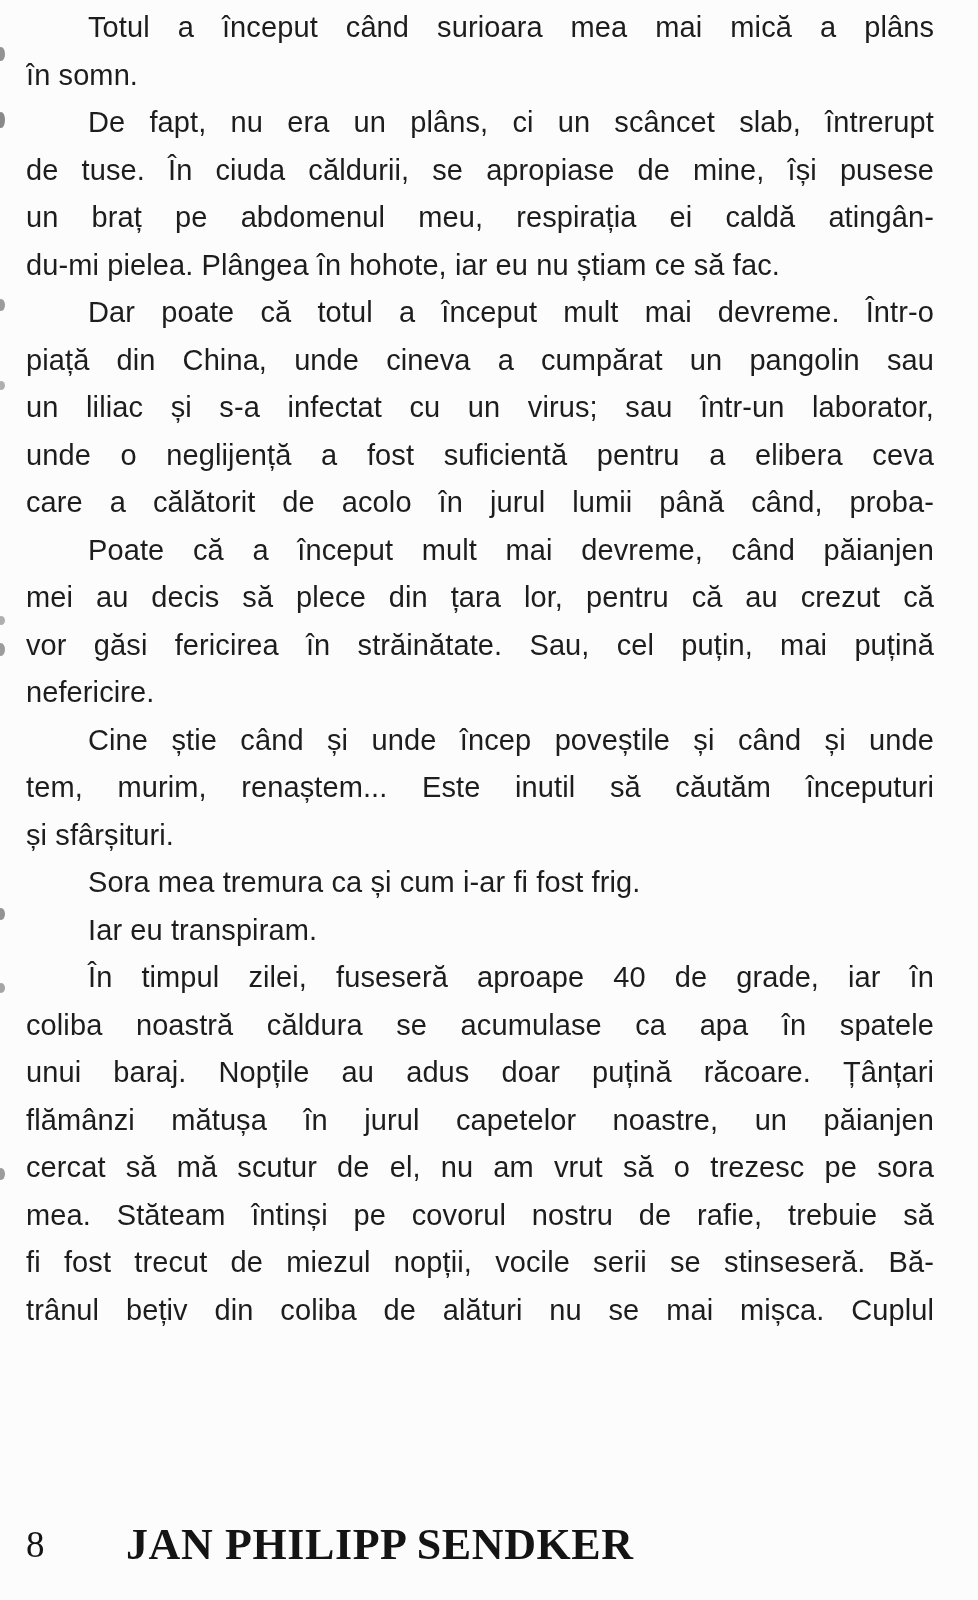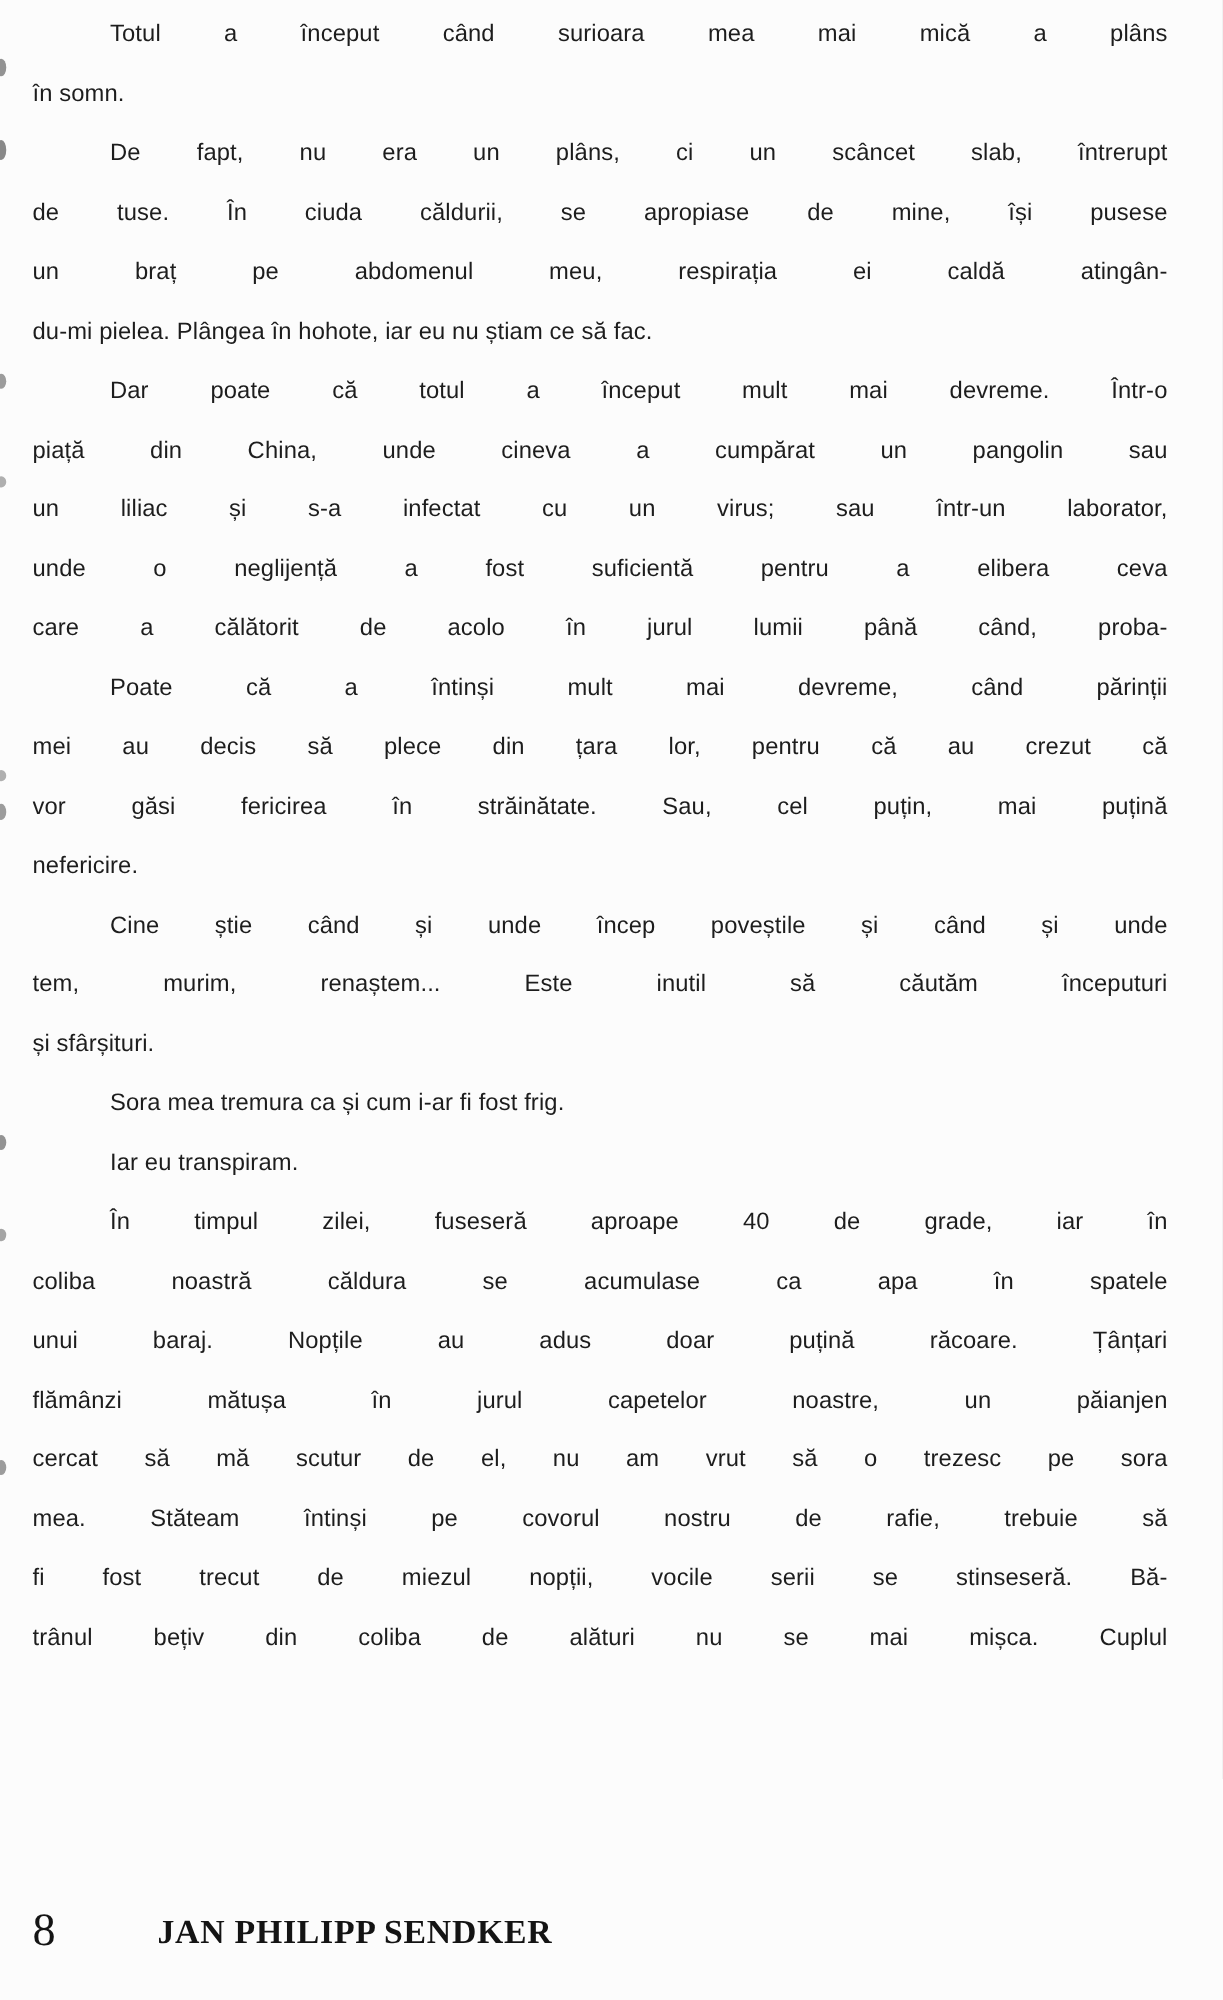--- a/index.html
+++ b/index.html
@@ -14,21 +14,21 @@
     background: #fcfcfc;
     overflow: hidden;
     font-family: "Liberation Sans", sans-serif;
     color: #1d1d1d;
   }
   .text-block {
     position: absolute;
     left: 26px;
     top: 4px;
     width: 908px;
-    font-size: 19px;
+    font-size: 29px;
     line-height: 47.5px;
     letter-spacing: 0.1px;
   }
   .line {
     height: 47.5px;
     overflow: hidden;
   }
   .line.indent {
     text-indent: 62px;
   }
@@ -49,21 +49,21 @@
     position: absolute;
     left: 0;
     top: 0;
     font-size: 37px;
     line-height: 44px;
   }
   .running-title {
     position: absolute;
     left: 100px;
     top: 0;
-    font-size: 27px;
+    font-size: 44px;
     line-height: 44px;
     font-weight: 700;
     letter-spacing: 0.6px;
   }
   
   .artifact {
     position: absolute;
     left: -3px;
     width: 8px;
     background: #3c3c3c;
@@ -81,21 +81,21 @@
       <div class="line">în somn.</div>
       <div class="line indent justify">De fapt, nu era un plâns, ci un scâncet slab, întrerupt</div>
       <div class="line justify">de tuse. În ciuda căldurii, se apropiase de mine, își pusese</div>
       <div class="line justify">un braț pe abdomenul meu, respirația ei caldă atingân-</div>
       <div class="line">du-mi pielea. Plângea în hohote, iar eu nu știam ce să fac.</div>
       <div class="line indent justify">Dar poate că totul a început mult mai devreme. Într-o</div>
       <div class="line justify">piață din China, unde cineva a cumpărat un pangolin sau</div>
       <div class="line justify">un liliac și s-a infectat cu un virus; sau într-un laborator,</div>
       <div class="line justify">unde o neglijență a fost suficientă pentru a elibera ceva</div>
       <div class="line justify">care a călătorit de acolo în jurul lumii până când, proba-</div>
-      <div class="line indent justify">Poate că a întinși mult mai devreme, când părinții</div>
+      <div class="line indent justify">Poate că a început mult mai devreme, când păianjen</div>
       <div class="line justify">mei au decis să plece din țara lor, pentru că au crezut că</div>
       <div class="line justify">vor găsi fericirea în străinătate. Sau, cel puțin, mai puțină</div>
       <div class="line">nefericire.</div>
       <div class="line indent justify">Cine știe când și unde încep poveștile și când și unde</div>
       <div class="line justify">tem, murim, renaștem... Este inutil să căutăm începuturi</div>
       <div class="line">și sfârșituri.</div>
       <div class="line indent">Sora mea tremura ca și cum i-ar fi fost frig.</div>
       <div class="line indent">Iar eu transpiram.</div>
       <div class="line indent justify">În timpul zilei, fuseseră aproape 40 de grade, iar în</div>
       <div class="line justify">coliba noastră căldura se acumulase ca apa în spatele</div>

